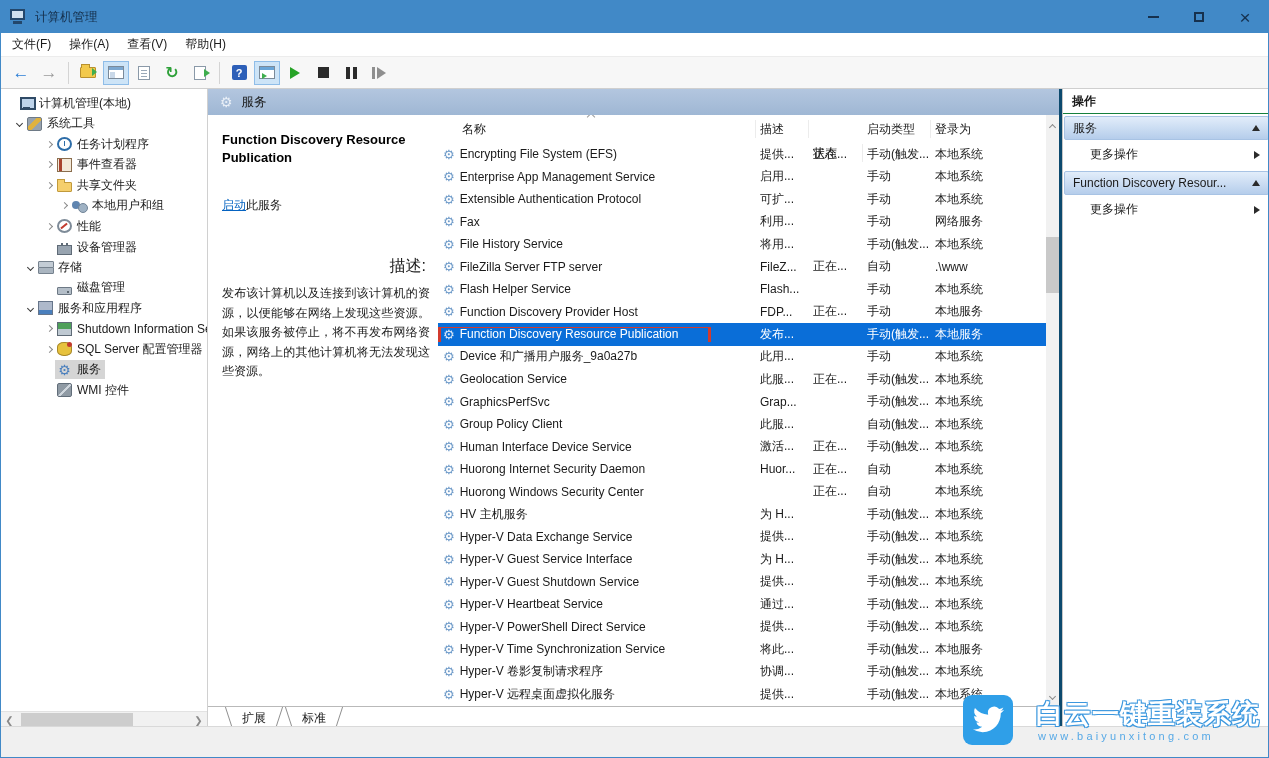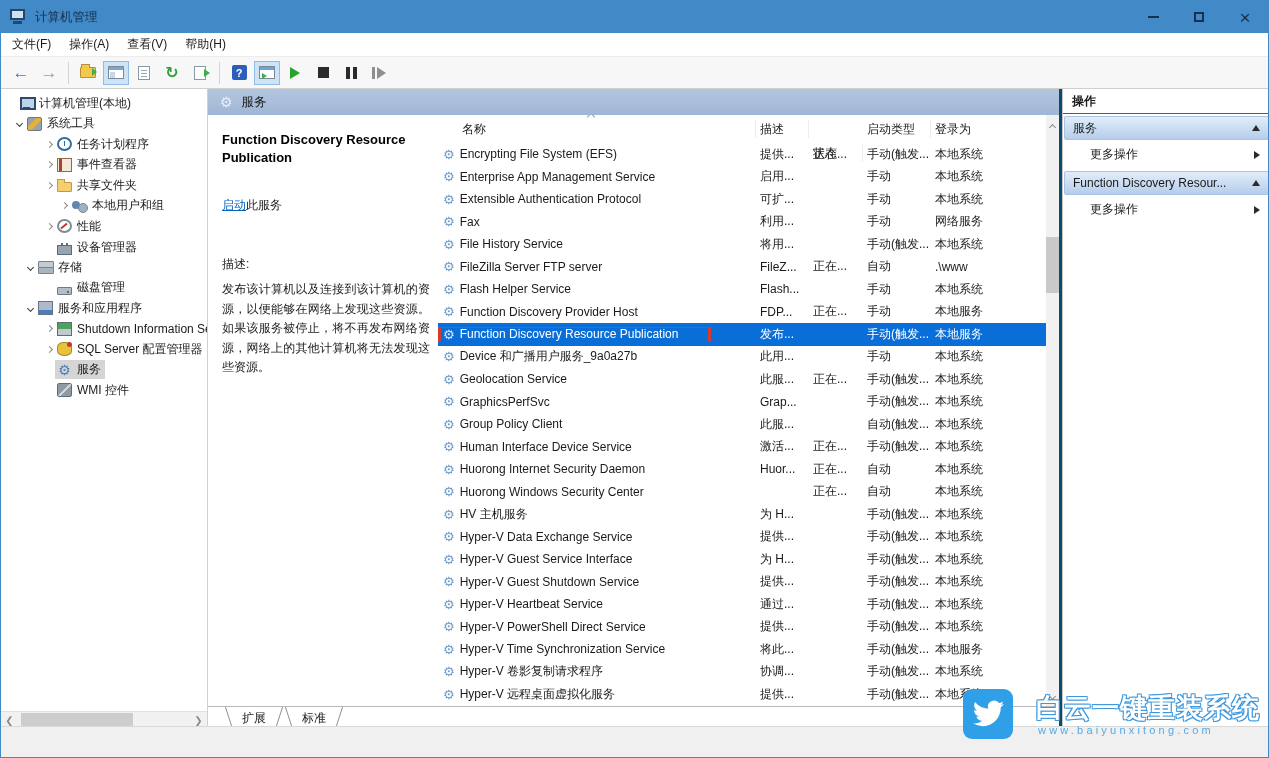--- a/index.html
+++ b/index.html
@@ -107,21 +107,21 @@
   .mp-header { height:26px; background:linear-gradient(#b3c6df,#9fb7d4); display:flex; align-items:center; padding-left:12px; }
   .mp-header .hdr-gear { color:#e9eff7; font-size:14px; margin-right:9px; }
   .mp-header .hdr-gear::before { content:"\2699"; }
   .mp-header .hdr-label { font-size:12.5px; color:#1a1a1a; }
   .mp-body { position:absolute; left:0; top:26px; right:0; bottom:22px; display:flex; background:#fff; }
   
   .detail { width:230px; flex:0 0 230px; padding:16px 12px 0 14px; }
   .detail-title { font-size:13px; font-weight:bold; color:#000; width:200px; line-height:18px; }
   .start-line { margin-top:30px; font-size:12px; color:#1a1a1a; }
   .start-link { color:#0563c1; text-decoration:underline; cursor:pointer; }
-  .desc-label { margin-top:42px; font-size:12px; color:#1a1a1a; }
+  .desc-label { margin-top:42px; font-size:16px; color:#1a1a1a;text-align:right; }
   .desc-text { margin-top:7px; width:208px; font-size:12px; line-height:19.5px; color:#1a1a1a; text-align:justify; }
   
   .list { flex:1 1 auto; position:relative; overflow:hidden; }
   .list-header { height:28px; display:flex; align-items:center; font-size:12px; color:#1a1a1a; position:relative; }
   .hcell { padding-left:4px; border-right:1px solid #ececec; height:18px; display:flex; align-items:center; }
   .hc-name { width:318px; padding-left:24px; position:relative; }
   .hc-desc { width:53px; } .hc-status { width:54px;margin-top:48px; } .hc-startup { width:68px; } .hc-logon { flex:1; border-right:none; }
   .sort-caret { position:absolute; left:150px; top:-6px; width:6px; height:6px; border-top:1px solid #9a9a9a; border-right:1px solid #9a9a9a; transform:rotate(-45deg); }
   .rows {}
   .srow { height:22.5px; display:flex; align-items:center; font-size:12px; color:#1a1a1a; white-space:nowrap; }
@@ -153,21 +153,21 @@
   .ap-title { height:25px; display:flex; align-items:center; padding-left:9px; font-size:12px; font-weight:bold; color:#1a1a1a; border-bottom:1px solid #15803d; }
   .ap-sec-header { height:24px; margin:2px 1px 0 1px; background:linear-gradient(#e2edfa,#b5cdeb);
     border:1px solid #a8c3e4; border-radius:2px; display:flex; align-items:center; padding:0 8px; font-size:12px; color:#1a1a1a; }
   .ap-sec-header .sec-label { flex:1; white-space:nowrap; overflow:hidden; }
   .tri-up { width:0; height:0; border-left:4px solid transparent; border-right:4px solid transparent; border-bottom:6px solid #2b2b2b; }
   .ap-item { height:29px; display:flex; align-items:center; padding:0 10px 0 27px; font-size:12px; color:#1a1a1a; cursor:default; }
   .ap-item .item-label { flex:1; }
   .tri-right { width:0; height:0; border-top:4px solid transparent; border-bottom:4px solid transparent; border-left:6px solid #2b2b2b; }
   
   .statusbar { position:absolute; left:0; bottom:0; right:0; height:31px; background:#f0f0f0; border-top:1px solid #d9d9d9; }
-  .watermark { position:absolute; right:8px; bottom:18px; display:flex; align-items:center; gap:23px; z-index:6; }
+  .watermark { position:absolute; right:8px; bottom:12px; display:flex; align-items:center; gap:23px; z-index:6; }
   .wm-logo { width:50px; height:50px; background:#2f9fe8; border-radius:9px; display:flex; align-items:center; justify-content:center; }
   .wm-texts { display:flex; flex-direction:column; }
   .wm-brand { font-size:27px; font-weight:bold; letter-spacing:1px; color:#fff;
     text-shadow:-1px -1px 0 #3b97de, 1px -1px 0 #3b97de, -1px 1px 0 #3b97de, 1px 1px 0 #3b97de, 0 0 1px #3b97de; line-height:30px; }
   .wm-url { font-size:11px; color:#57a9e6; letter-spacing:3.2px; margin-top:1px; padding-left:2px; }
 </style>
 </head>
 <body>
 
 <div id="window">

